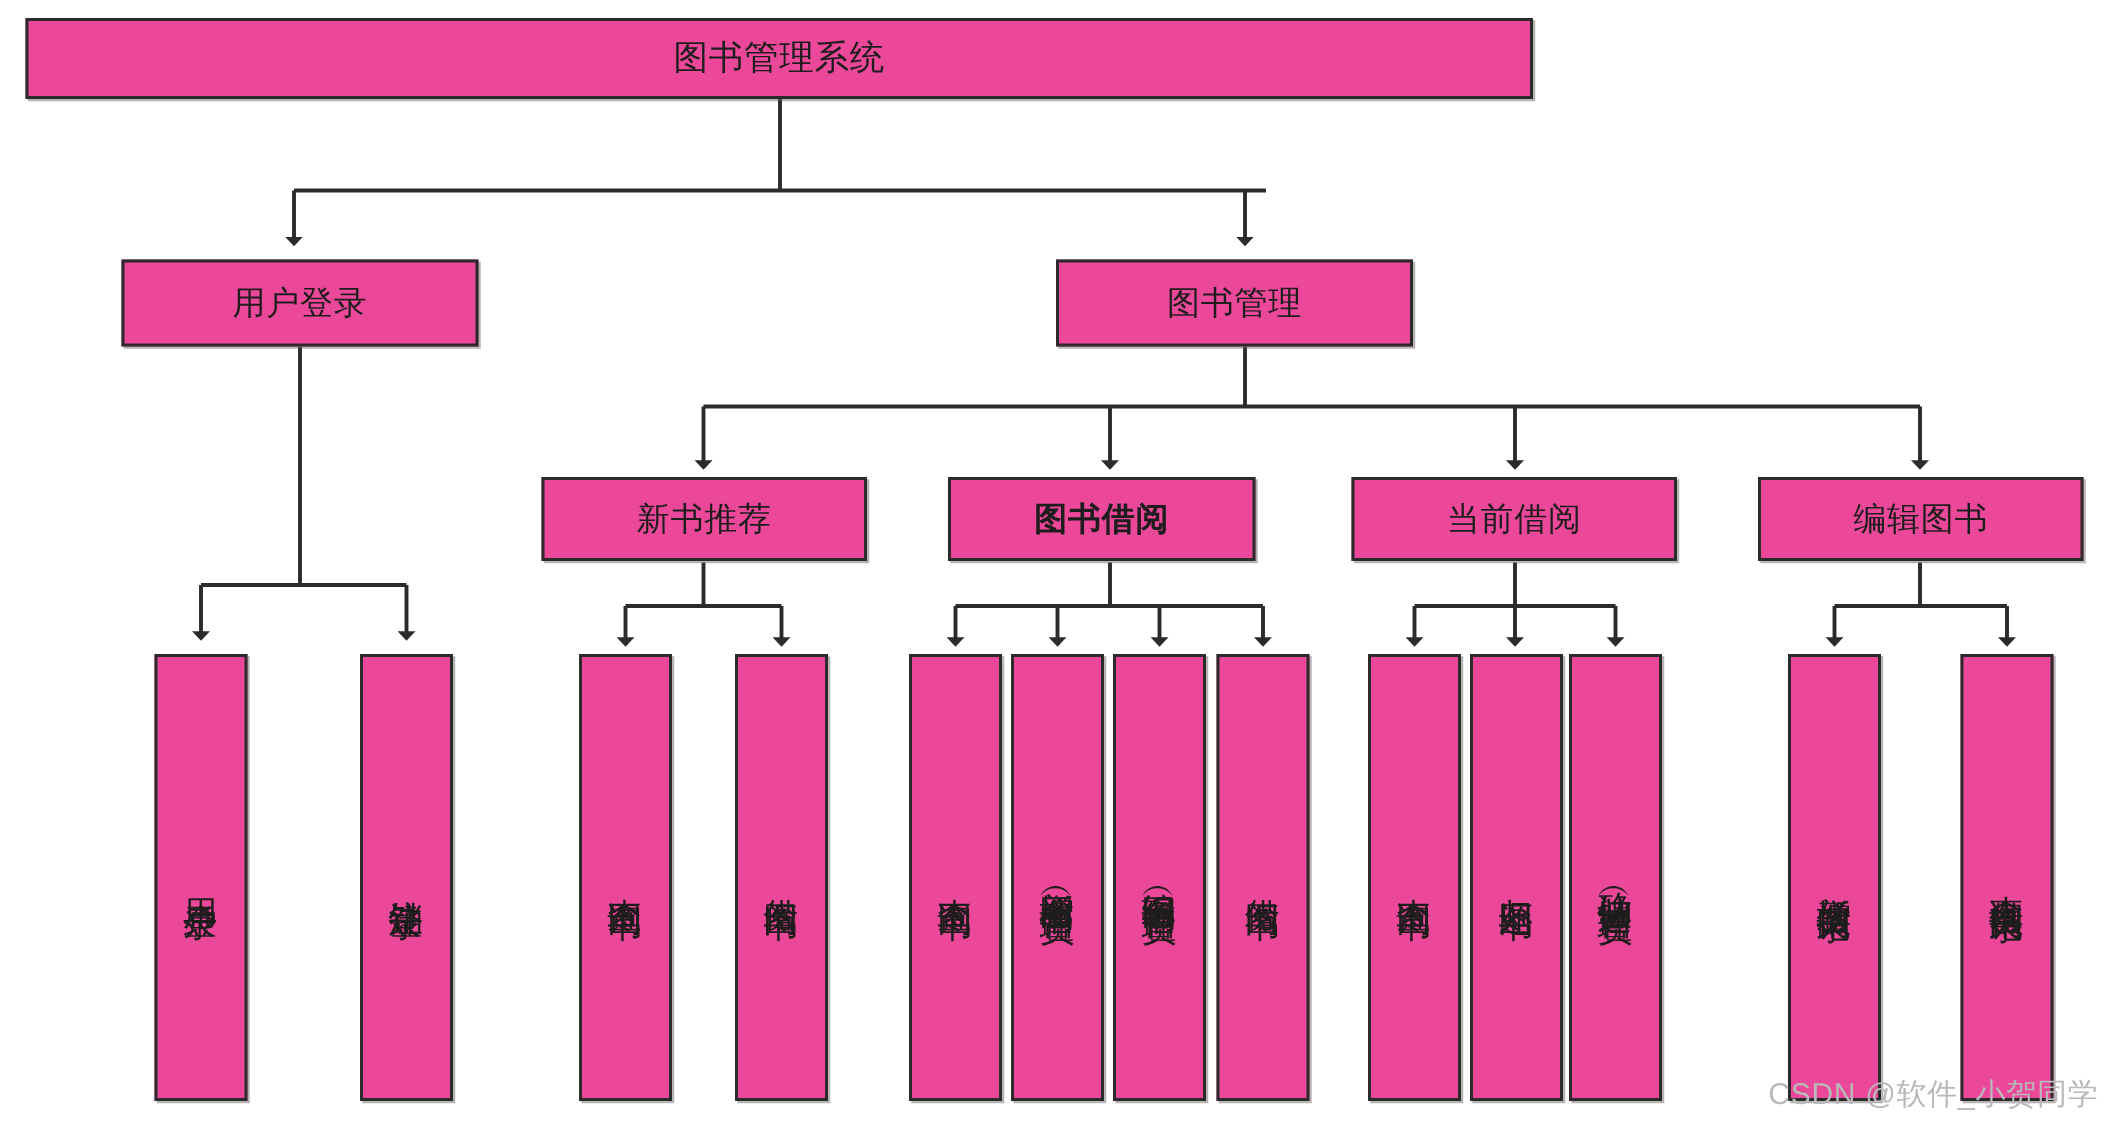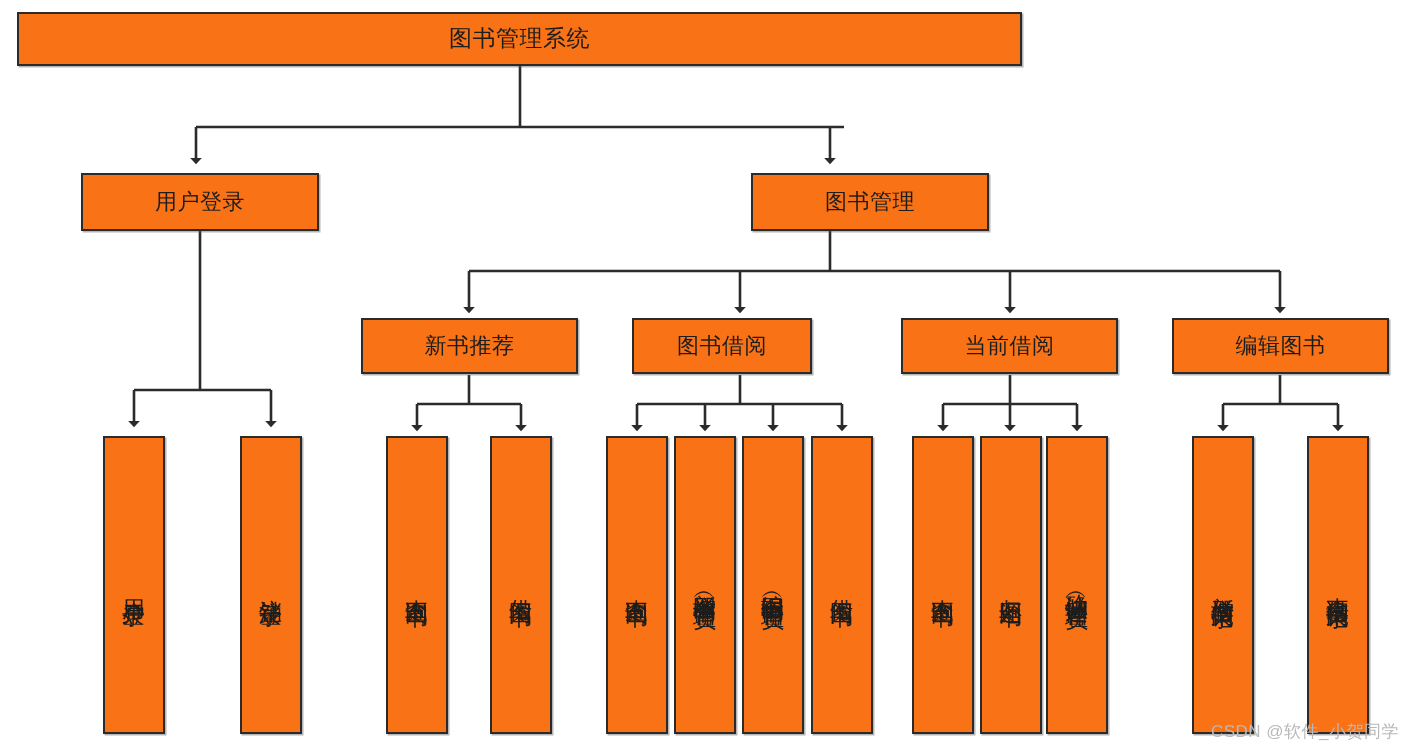--- a/index.html
+++ b/index.html
@@ -22,21 +22,21 @@
     left: 0;
     top: 0;
     width: 1405px;
     height: 747px;
     pointer-events: none;
   }
   .node {
     position: absolute;
     box-sizing: border-box;
     border: 2.5px solid #2b2b2b;
-    background: #f97316;
+    background: #ec4899;
     display: flex;
     align-items: center;
     justify-content: center;
     color: #1d1d1d;
     box-shadow: 1.5px 1.5px 0 0 rgba(90,90,90,0.45);
   }
   .node .lbl {
     display: block;
     text-align: center;
     line-height: 1.18;
@@ -54,21 +54,21 @@
     text-orientation: upright;
     font-size: 23px;
     line-height: 1.05;
     letter-spacing: 2px;
     white-space: nowrap;
   }
   .watermark {
     position: absolute;
     right: 6px;
     bottom: 4px;
-    font-size: 17px;
+    font-size: 20px;
     color: #b9b9b9;
     letter-spacing: 0.5px;
     white-space: nowrap;
     pointer-events: none;
   }
 </style>
 </head>
 <body>
 
 <div id="canvas">
@@ -123,28 +123,28 @@
     </g>
   </svg>
 
   <div class="node node-root" style="left:17px; top:12px; width:1005px; height:54px;">
     <span class="lbl">图书管理系统</span>
   </div>
 
   <div class="node node-l2" style="left:81px; top:173px; width:238px; height:58px;">
     <span class="lbl">用户登录</span>
   </div>
-  <div class="node node-l2" style="left:751px; top:173px; width:238px; height:58px;">
+  <div class="node node-l2" style="left:704px; top:173px; width:238px; height:58px;">
     <span class="lbl">图书管理</span>
   </div>
 
   <div class="node node-l3" style="left:361px; top:318px; width:217px; height:56px;font-family:Liberation Serif, serif;">
     <span class="lbl">新书推荐</span>
   </div>
-  <div class="node node-l3" style="left:632px; top:318px; width:180px; height:56px;">
+  <div class="node node-l3" style="left:632px; top:318px; width:205px; height:56px;font-weight:bold;">
     <span class="lbl">图书借阅</span>
   </div>
   <div class="node node-l3" style="left:901px; top:318px; width:217px; height:56px;">
     <span class="lbl">当前借阅</span>
   </div>
   <div class="node node-l3" style="left:1172px; top:318px; width:217px; height:56px;">
     <span class="lbl">编辑图书</span>
   </div>
 
   <div class="node node-leaf" style="left:103px; top:436px; width:62px; height:298px;">

